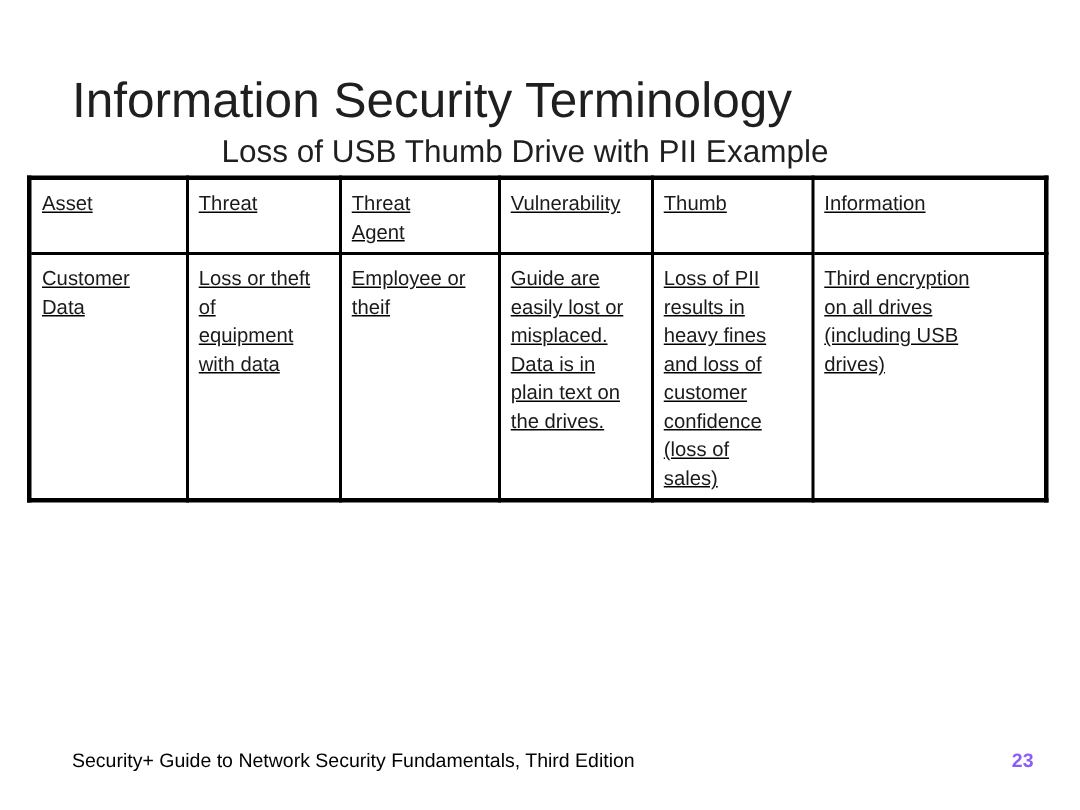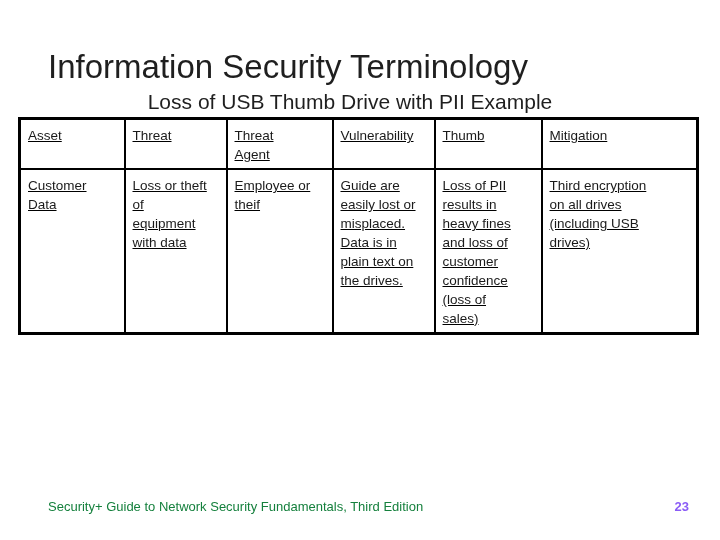--- a/index.html
+++ b/index.html
@@ -62,21 +62,21 @@
     overflow: hidden;
   }
   table.term-table tr.header-row th { height: 38px; }
   table.term-table tr.data-row td { height: 150px; }
   .footer-text {
     position: absolute;
     left: 48px;
     top: 499px;
     font-size: 13px;
     line-height: 16px;
-    color: #15803d;
+    color: #000000;
   }
   .page-number {
     position: absolute;
     right: 31px;
     top: 499px;
     font-size: 13px;
     line-height: 16px;
     color: #8b5cf6;
     text-align: right;
     font-weight: bold;
@@ -101,21 +101,21 @@
       <col style="width:156px">
     </colgroup>
     <tbody>
       <tr class="header-row">
         <th>Asset</th>
         <th>Threat</th>
         <th>Threat
 Agent</th>
         <th>Vulnerability</th>
         <th>Thumb</th>
-        <th>Mitigation</th>
+        <th>Information</th>
       </tr>
       <tr class="data-row">
         <td>Customer
 Data</td>
         <td>Loss or theft
 of
 equipment
 with data</td>
         <td>Employee or
 theif</td>

